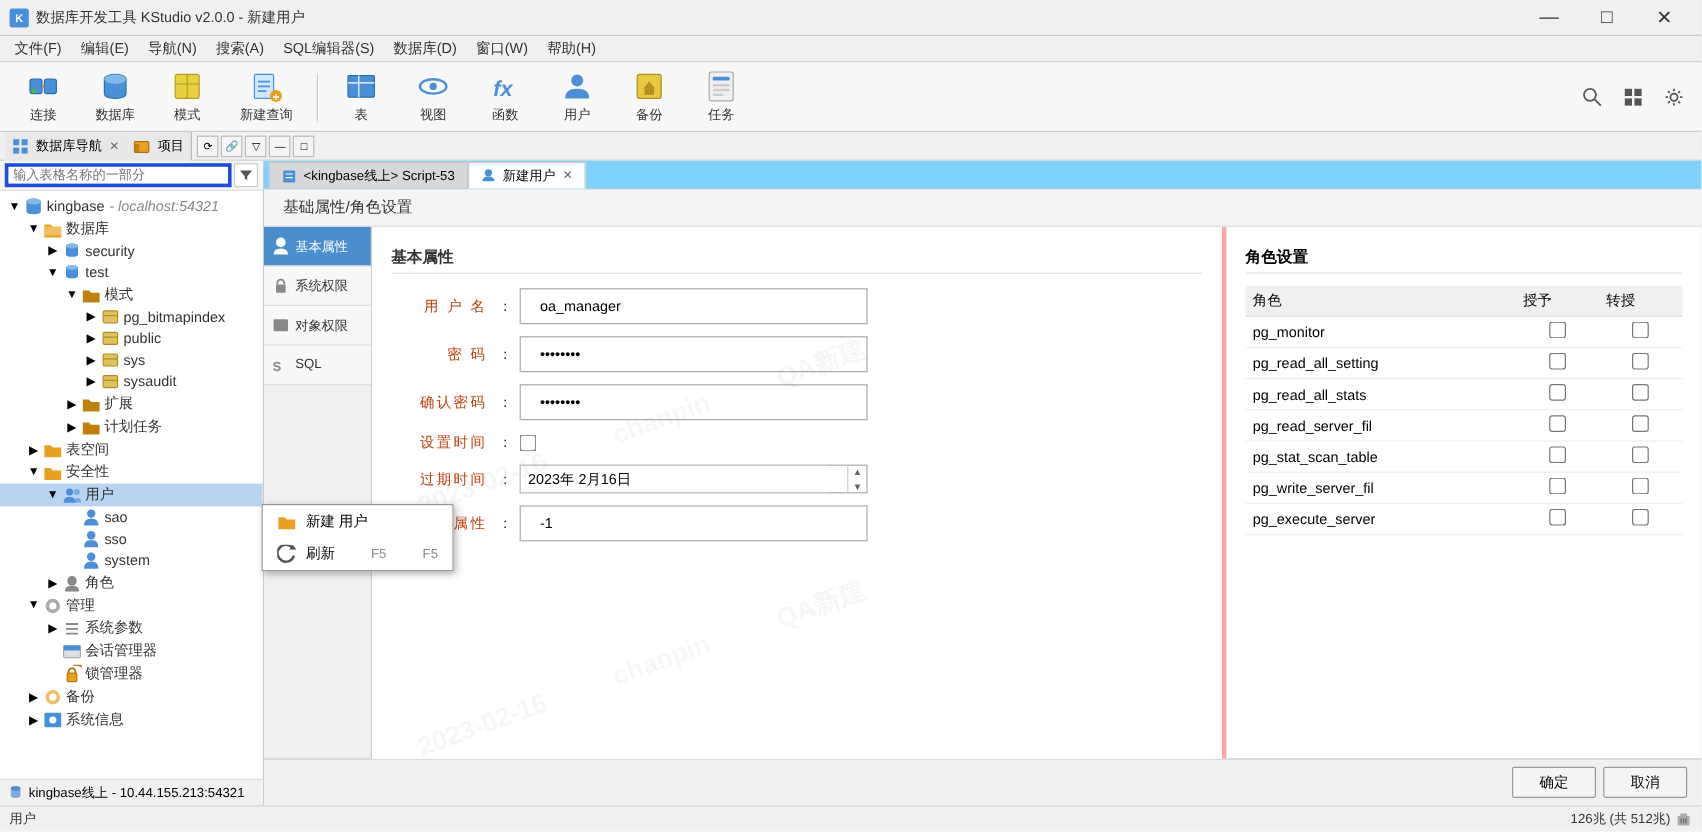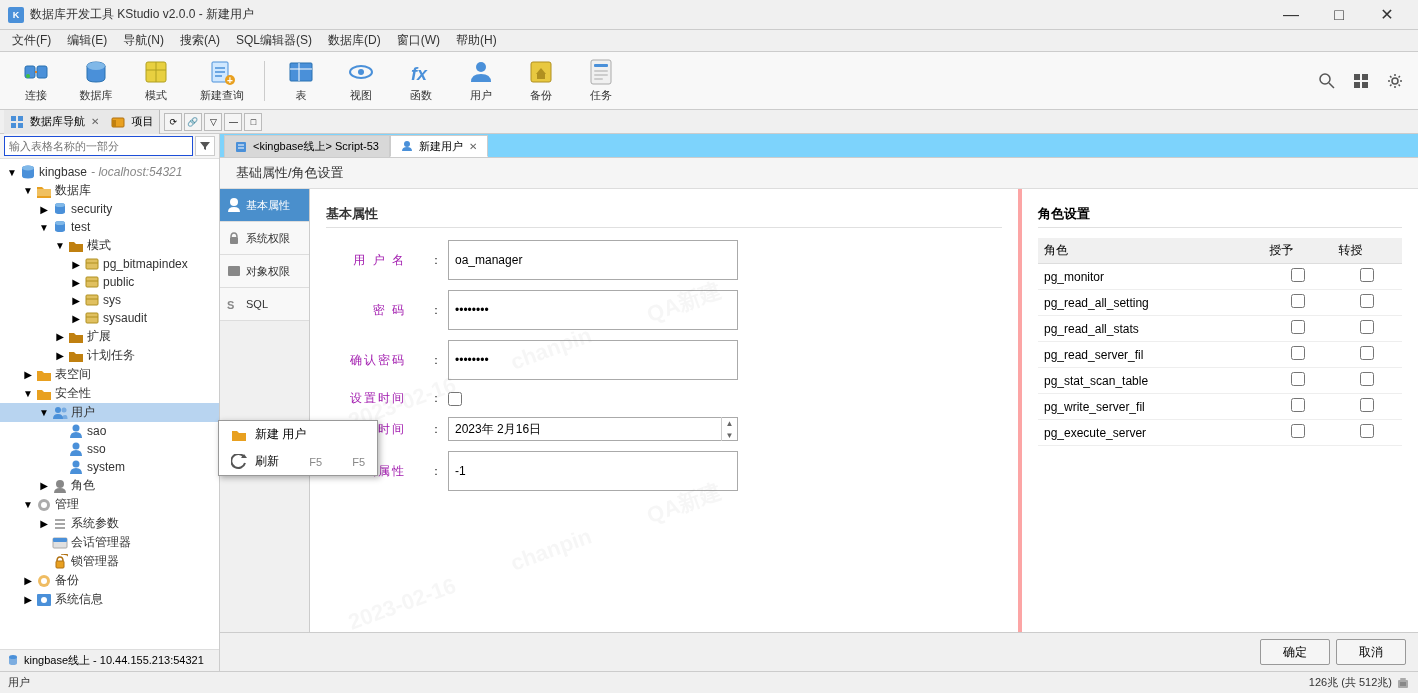--- a/index.html
+++ b/index.html
@@ -131,21 +131,21 @@
     .left-panel-toolbar {
       display: flex; align-items: center;
       padding: 2px 4px;
       background: #f5f5f5;
       border-bottom: 1px solid #e0e0e0;
       gap: 2px;
     }
     .search-box {
       flex: 1;
       height: 20px;
-      border: 1px solid #1d4ed8;
+      border: 3px solid #1d4ed8;
       padding: 0 4px;
       font-size: 11px;
     }
     .filter-btn {
       width: 20px; height: 20px;
       border: 1px solid #ccc;
       background: white;
       cursor: pointer;
       display: flex; align-items: center; justify-content: center;
     }
@@ -306,29 +306,29 @@
     }
     .form-row {
       display: flex;
       align-items: center;
       margin-bottom: 10px;
     }
     .form-label {
       width: 80px;
       text-align: right;
       font-size: 12px;
-      color: #a21caf;
-      margin-right: 24px;
+      color: #c2410c;
+      margin-right: 9px;
       letter-spacing: 2px;
     }
     .form-input {
       width: 290px;
-      height: 40px;
+      height: 30px;
       border: 1px solid #aaa;
-      padding: 0 6px;
+      padding: 0 16px;
       font-size: 12px;
     }
     .form-checkbox { width: 14px; height: 14px; }
     .date-input-wrap {
       display: flex; align-items: center;
       width: 290px; height: 24px;
       border: 1px solid #aaa;
       background: white;
       gap: 16px;
     }

